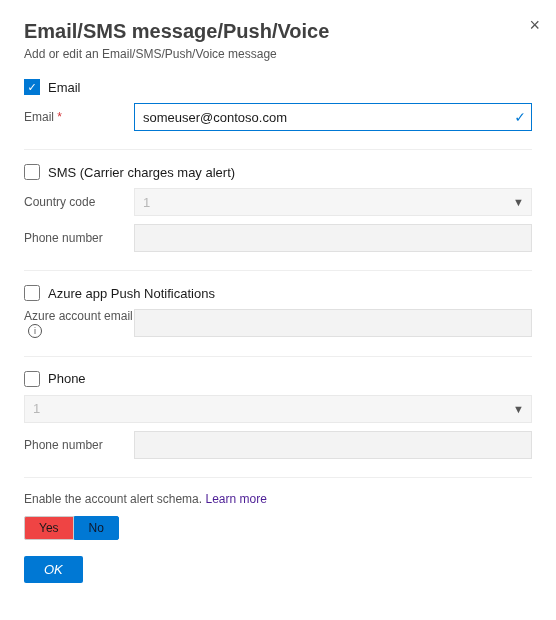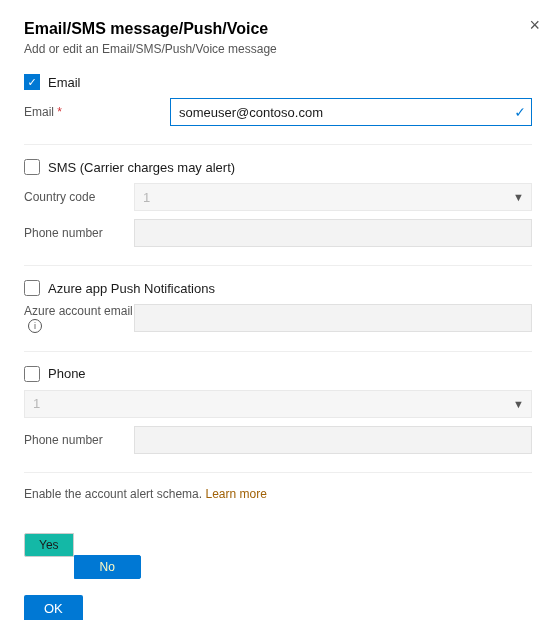--- a/index.html
+++ b/index.html
@@ -14,23 +14,23 @@
     }
     .dialog {
       background: #fff;
       width: 556px;
       min-height: 620px;
       box-shadow: 0 2px 16px rgba(0,0,0,0.18);
       padding: 20px 24px 24px 24px;
       position: relative;
     }
     .dialog-title {
-      font-size: 16px;
+      font-size: 20px;
       font-weight: 600;
-      color: #000000;
+      color: #404040;
       margin-bottom: 4px;
     }
     .dialog-subtitle {
       font-size: 12px;
       color: #555;
       margin-bottom: 18px;
     }
     .close-btn {
       position: absolute;
       top: 16px;
@@ -83,21 +83,20 @@
       align-items: center;
     }
     .field-input-wrapper input {
       width: 100%;
       height: 28px;
       border: 1px solid #0078d4;
       padding: 0 28px 0 8px;
       font-size: 13px;
       outline: none;
       color: #1a1a1a;
-      margin-left: 36px;
     }
     .check-icon {
       position: absolute;
       right: 6px;
       color: #0078d4;
       font-size: 14px;
     }
     .select-wrapper {
       flex: 1;
       position: relative;
@@ -150,55 +149,55 @@
       margin-left: 4px;
       vertical-align: middle;
       cursor: default;
     }
     .footer-text {
       font-size: 12px;
       color: #555;
       margin-bottom: 10px;
     }
     .learn-more {
-      color: #a16207;
+      color: #4c1d95;
       text-decoration: none;
     }
     .toggle-row {
       display: flex;
       align-items: center;
       margin-bottom: 16px;
     }
     .toggle-btn {
       border: 1px solid #ccc;
-      background: #14b8a6;
+      background: #ef4444;
       padding: 4px 14px;
       font-size: 12px;
       cursor: pointer;
       border-radius: 2px 0 0 2px;
       color: #1a1a1a;
     }
     .toggle-btn-active {
       border: 1px solid #0078d4;
       background: #0078d4;
-      padding: 4px 25px;
+      padding: 4px 14px;
       font-size: 12px;
       cursor: pointer;
       border-radius: 0 2px 2px 0;
-      color: #fef9c3;
-      margin-top: 44px;
+      color: #0f172a;
     }
     .ok-btn {
       background: #0078d4;
       color: #fff;
       border: none;
       padding: 6px 20px;
       font-size: 13px;
       cursor: pointer;
       border-radius: 2px;
+      font-style: italic;
     }
     .email-section-label {
       font-weight: 400;
     }
     .checked-checkbox {
       width: 16px;
       height: 16px;
       background: #0078d4;
       border: 1px solid #0078d4;
       display: inline-flex;

